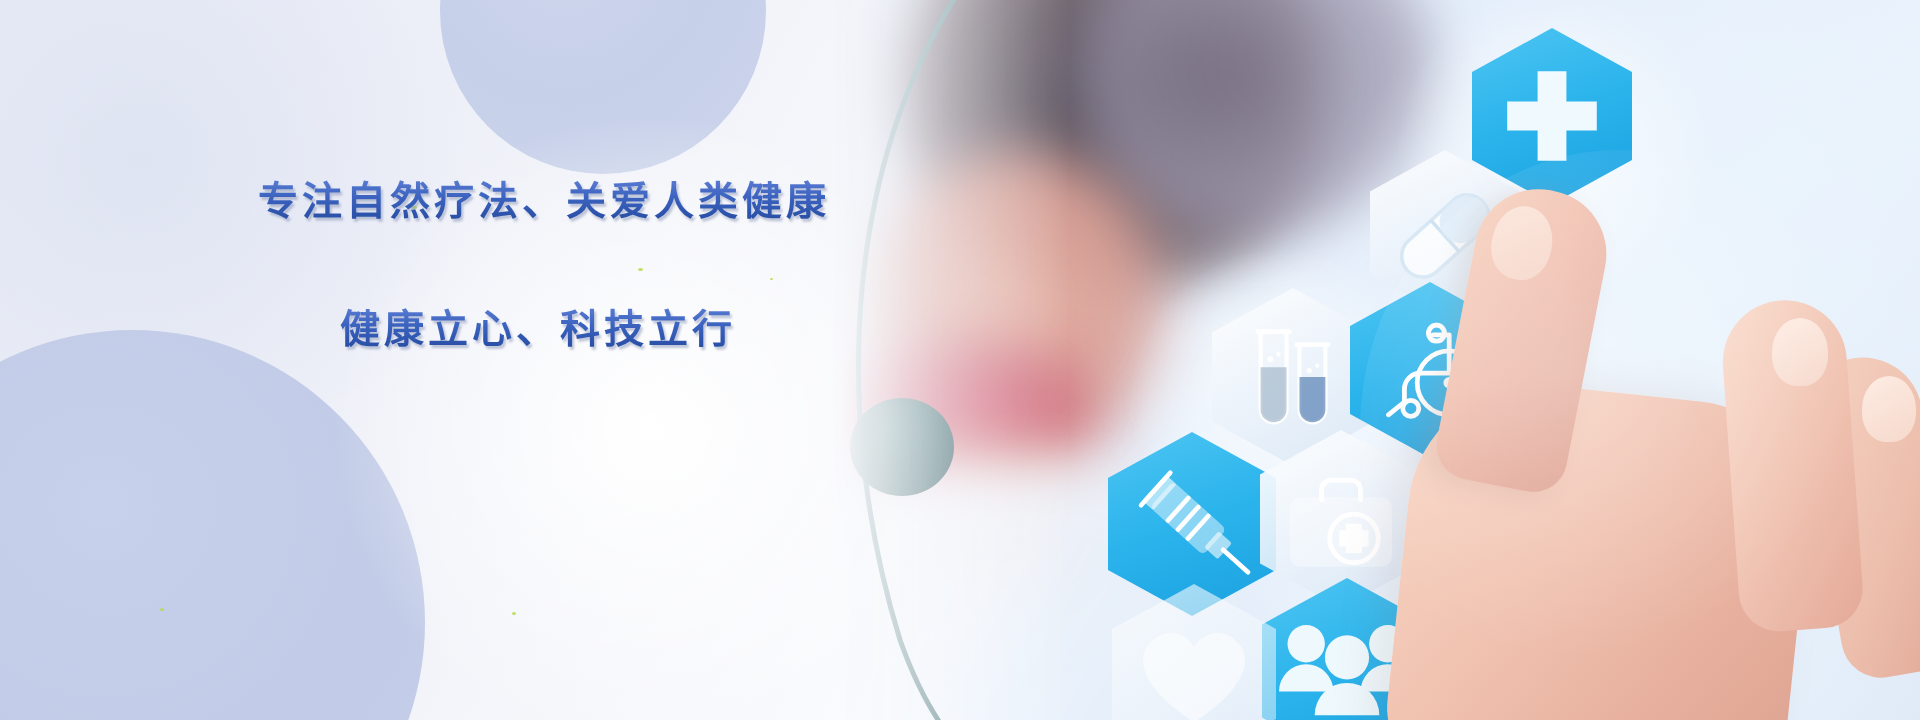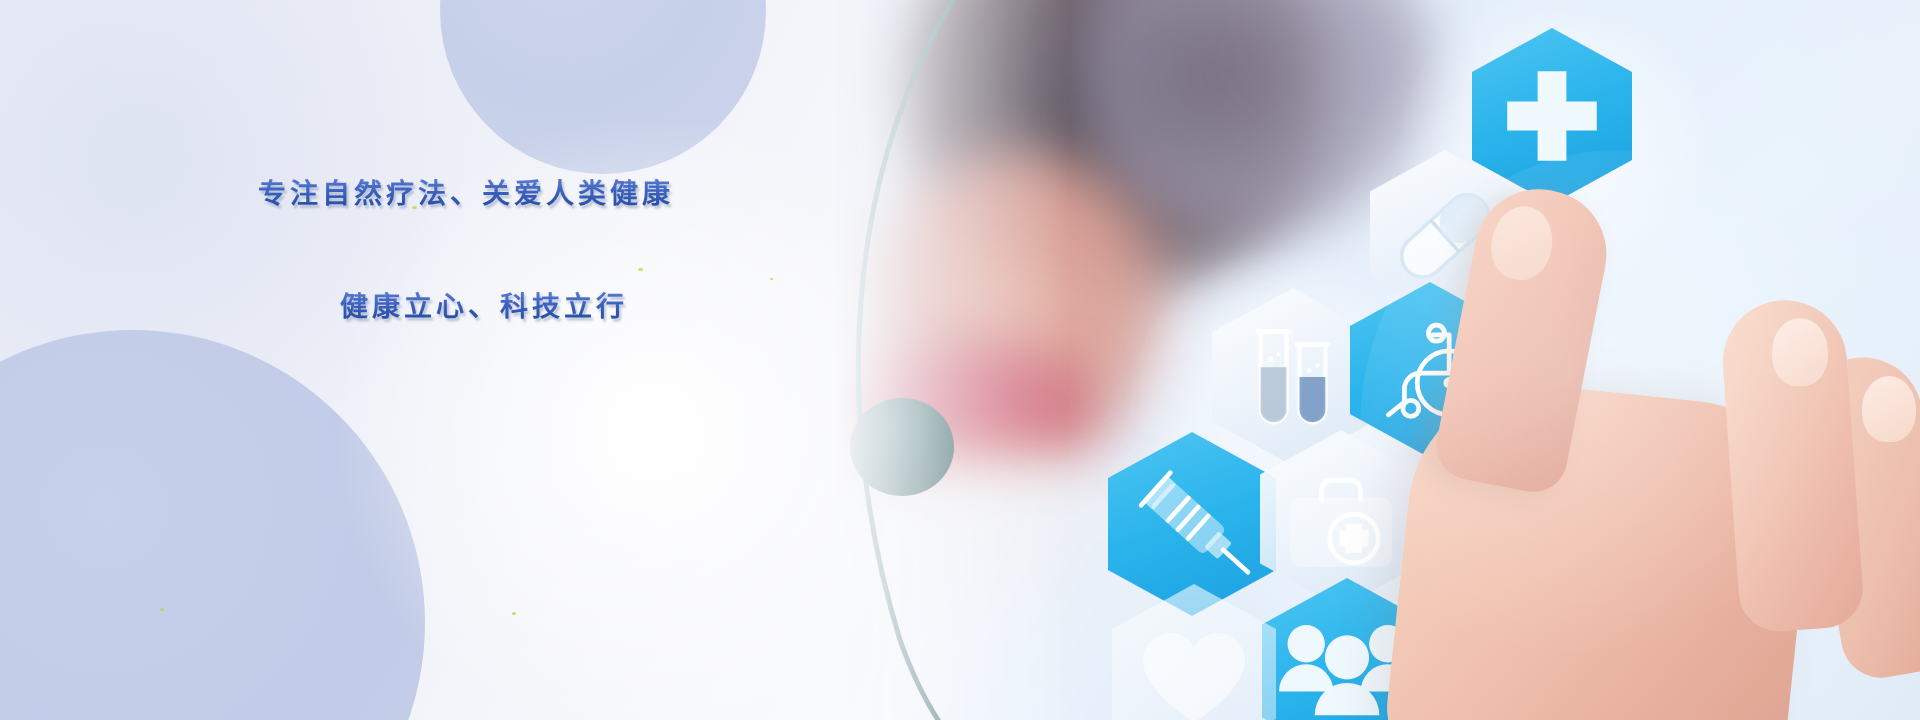--- a/index.html
+++ b/index.html
@@ -38,33 +38,33 @@
     position:absolute;width:5px;height:3px;border-radius:50%;
     background:#b6d94f;opacity:.85;
   }
 
   
   .headline{
     position:absolute;left:258px;top:176px;width:640px;
     z-index:6;
   }
   .headline-line{
-    font-size:28px;
+    font-size:40px;
     font-weight:bold;
     letter-spacing:4px;
     line-height:1.25;
     background:linear-gradient(180deg,#5f7fd6 0%,#3b63bf 42%,#23489e 100%);
     -webkit-background-clip:text;
     background-clip:text;
     color:transparent;
     -webkit-text-fill-color:transparent;
     filter:drop-shadow(2px 3px 1px rgba(120,132,170,.45));
     white-space:nowrap;
   }
-  .headline-line.second{margin-top:78px;padding-left:82px;font-family:Liberation Serif, serif;}
+  .headline-line.second{margin-top:78px;padding-left:82px;}
 
   
   .photo-panel{
     position:absolute;right:0;top:0;width:1090px;height:720px;
     overflow:hidden;
     -webkit-mask-image:linear-gradient(90deg,rgba(0,0,0,0) 0%,rgba(0,0,0,.25) 6%,rgba(0,0,0,1) 22%,rgba(0,0,0,1) 100%);
             mask-image:linear-gradient(90deg,rgba(0,0,0,0) 0%,rgba(0,0,0,.25) 6%,rgba(0,0,0,1) 22%,rgba(0,0,0,1) 100%);
   }
   .photo-bg{
     position:absolute;inset:0;

